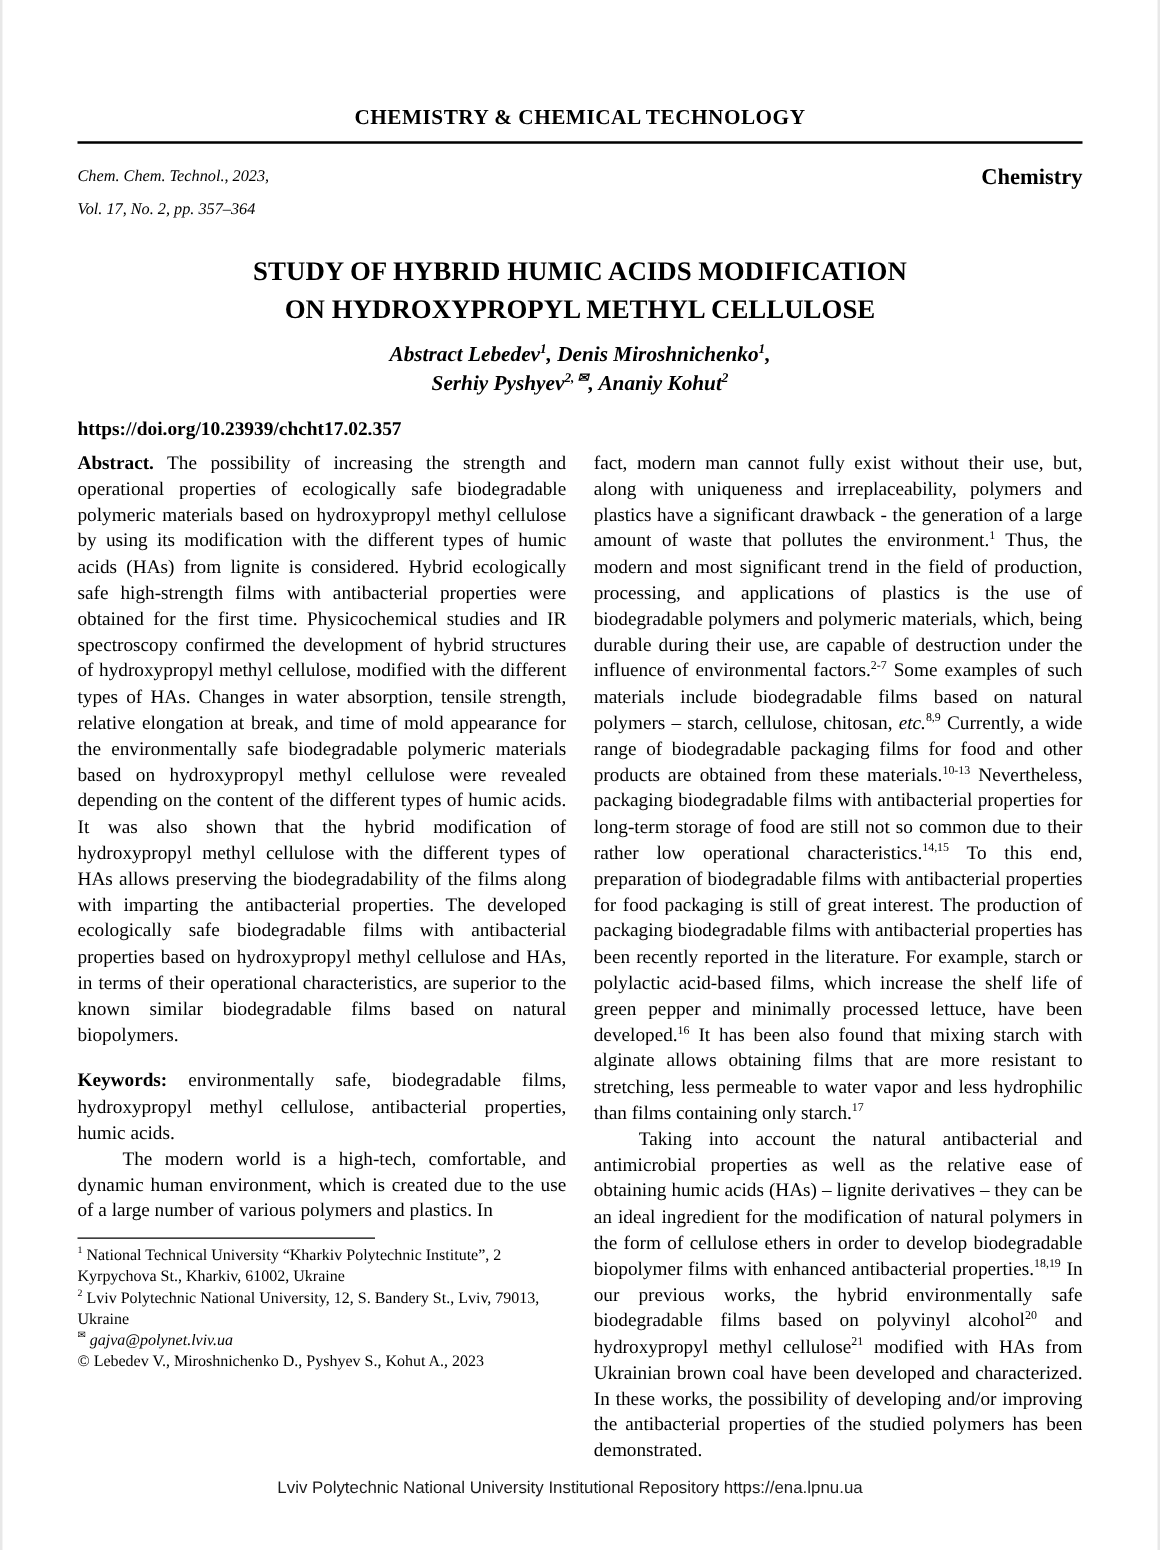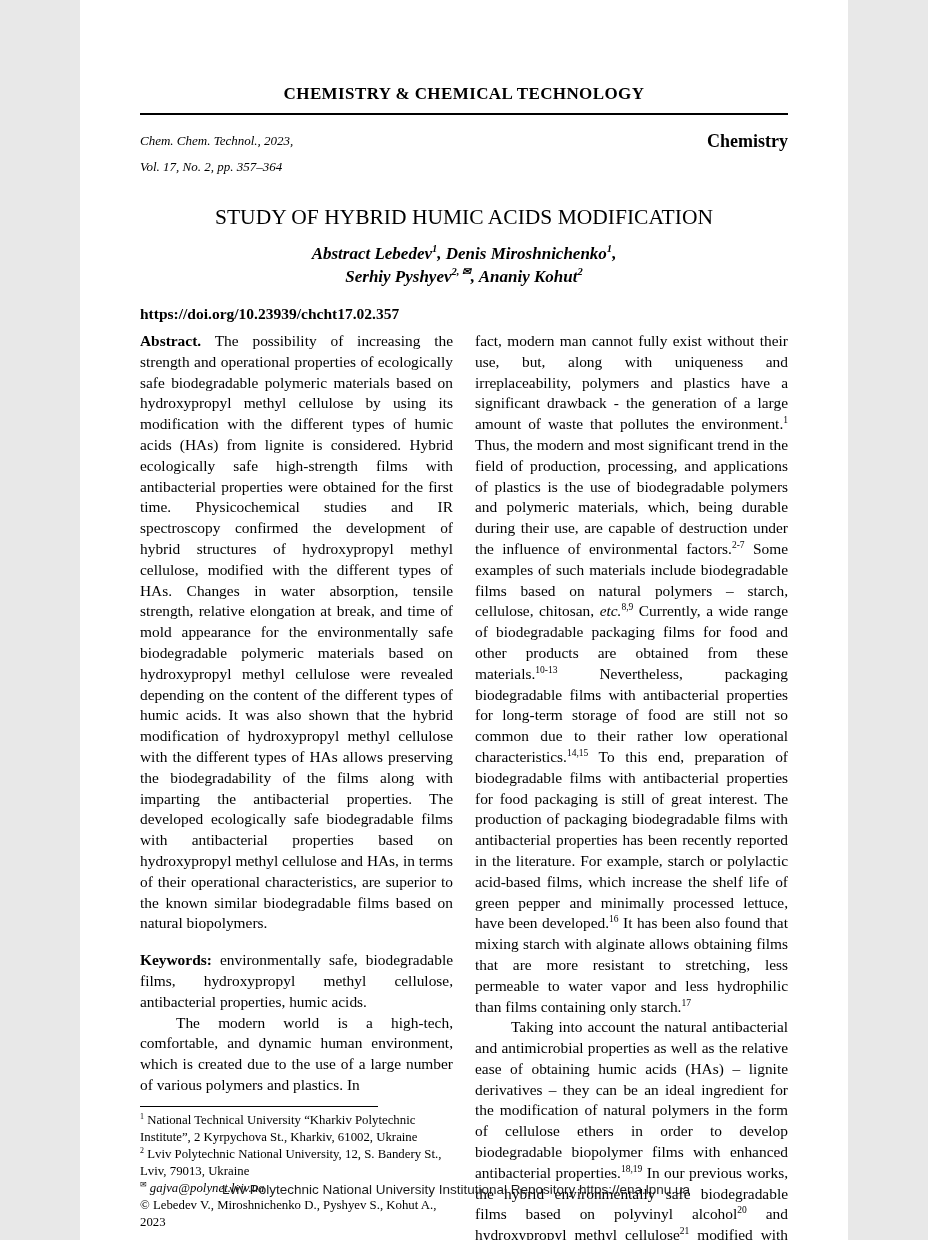--- a/index.html
+++ b/index.html
@@ -1,27 +1,27 @@
 <!DOCTYPE html>
 <html><head>
 <meta charset="utf-8">
 <style>
   html,body{margin:0;padding:0;background:#e8e8e8;}
   .page{
-    width:768px;height:1240px;margin:0 auto;background:#ffffff;
+    width:924px;height:1240px;margin:0 auto;background:#ffffff;
     font-family:"Liberation Serif",serif;color:#000;
     position:relative;box-sizing:border-box;padding:84px 60px 0;
     overflow:hidden;
   }
   .running-head{text-align:center;font-weight:bold;font-size:17px;letter-spacing:.4px;}
   .head-rule{border:0;border-top:2px solid #000;margin:9px 0 0;}
   .journal-row{display:flex;justify-content:space-between;align-items:flex-start;margin-top:13px;}
   .journal-cite{font-style:italic;font-size:13px;line-height:26px;}
   .section-label{font-weight:bold;font-size:18px;line-height:26px;}
-  .title{margin:22px 0 0;text-align:center;font-size:21.5px;font-weight:normal;line-height:30px;}
+  .title{margin:22px 0 0;text-align:center;font-size:21.5px;font-weight:bold;line-height:30px;}
   .authors{margin-top:10px;text-align:center;font-style:italic;font-weight:bold;font-size:17px;line-height:23px;}
   .doi{margin-top:16px;font-weight:bold;font-size:15.5px;line-height:19px;}
   .cols{display:flex;gap:22px;margin-top:8px;}
   .col{flex:1;min-width:0;text-align:justify;font-size:15.4px;line-height:20.8px;}
   .para{margin:0;}
   .indent{text-indent:36px;}
   .keywords{margin-top:16px;}
   .sec-heading{margin:18px 0 8px;font-size:18.5px;font-weight:bold;text-align:left;}
   sup{font-size:62%;line-height:0;vertical-align:super;}
   .fn-rule{width:238px;border:0;border-top:1.5px solid #000;margin:10px 0 5px;}
@@ -43,20 +43,21 @@
   <div class="journal-row">
     <div class="journal-cite">
       <div>Chem. Chem. Technol., 2023,</div>
       <div>Vol. 17, No. 2, pp. 357–364</div>
     </div>
     <div class="section-label">Chemistry</div>
   </div>
 
   <h1 class="title">
     <div>STUDY OF HYBRID HUMIC ACIDS MODIFICATION</div>
+    <div>ON HYDROXYPROPYL METHYL CELLULOSE</div>
   </h1>
 
   <div class="authors">
     <div><span>Abstract Lebedev</span><sup>1</sup><span>, Denis Miroshnichenko</span><sup>1</sup><span>,</span></div>
     <div><span>Serhiy Pyshyev</span><sup>2, ✉</sup><span>, Ananiy Kohut</span><sup>2</sup></div>
   </div>
 
   <div class="doi">https://doi.org/10.23939/chcht17.02.357</div>
 
   <div class="cols">

